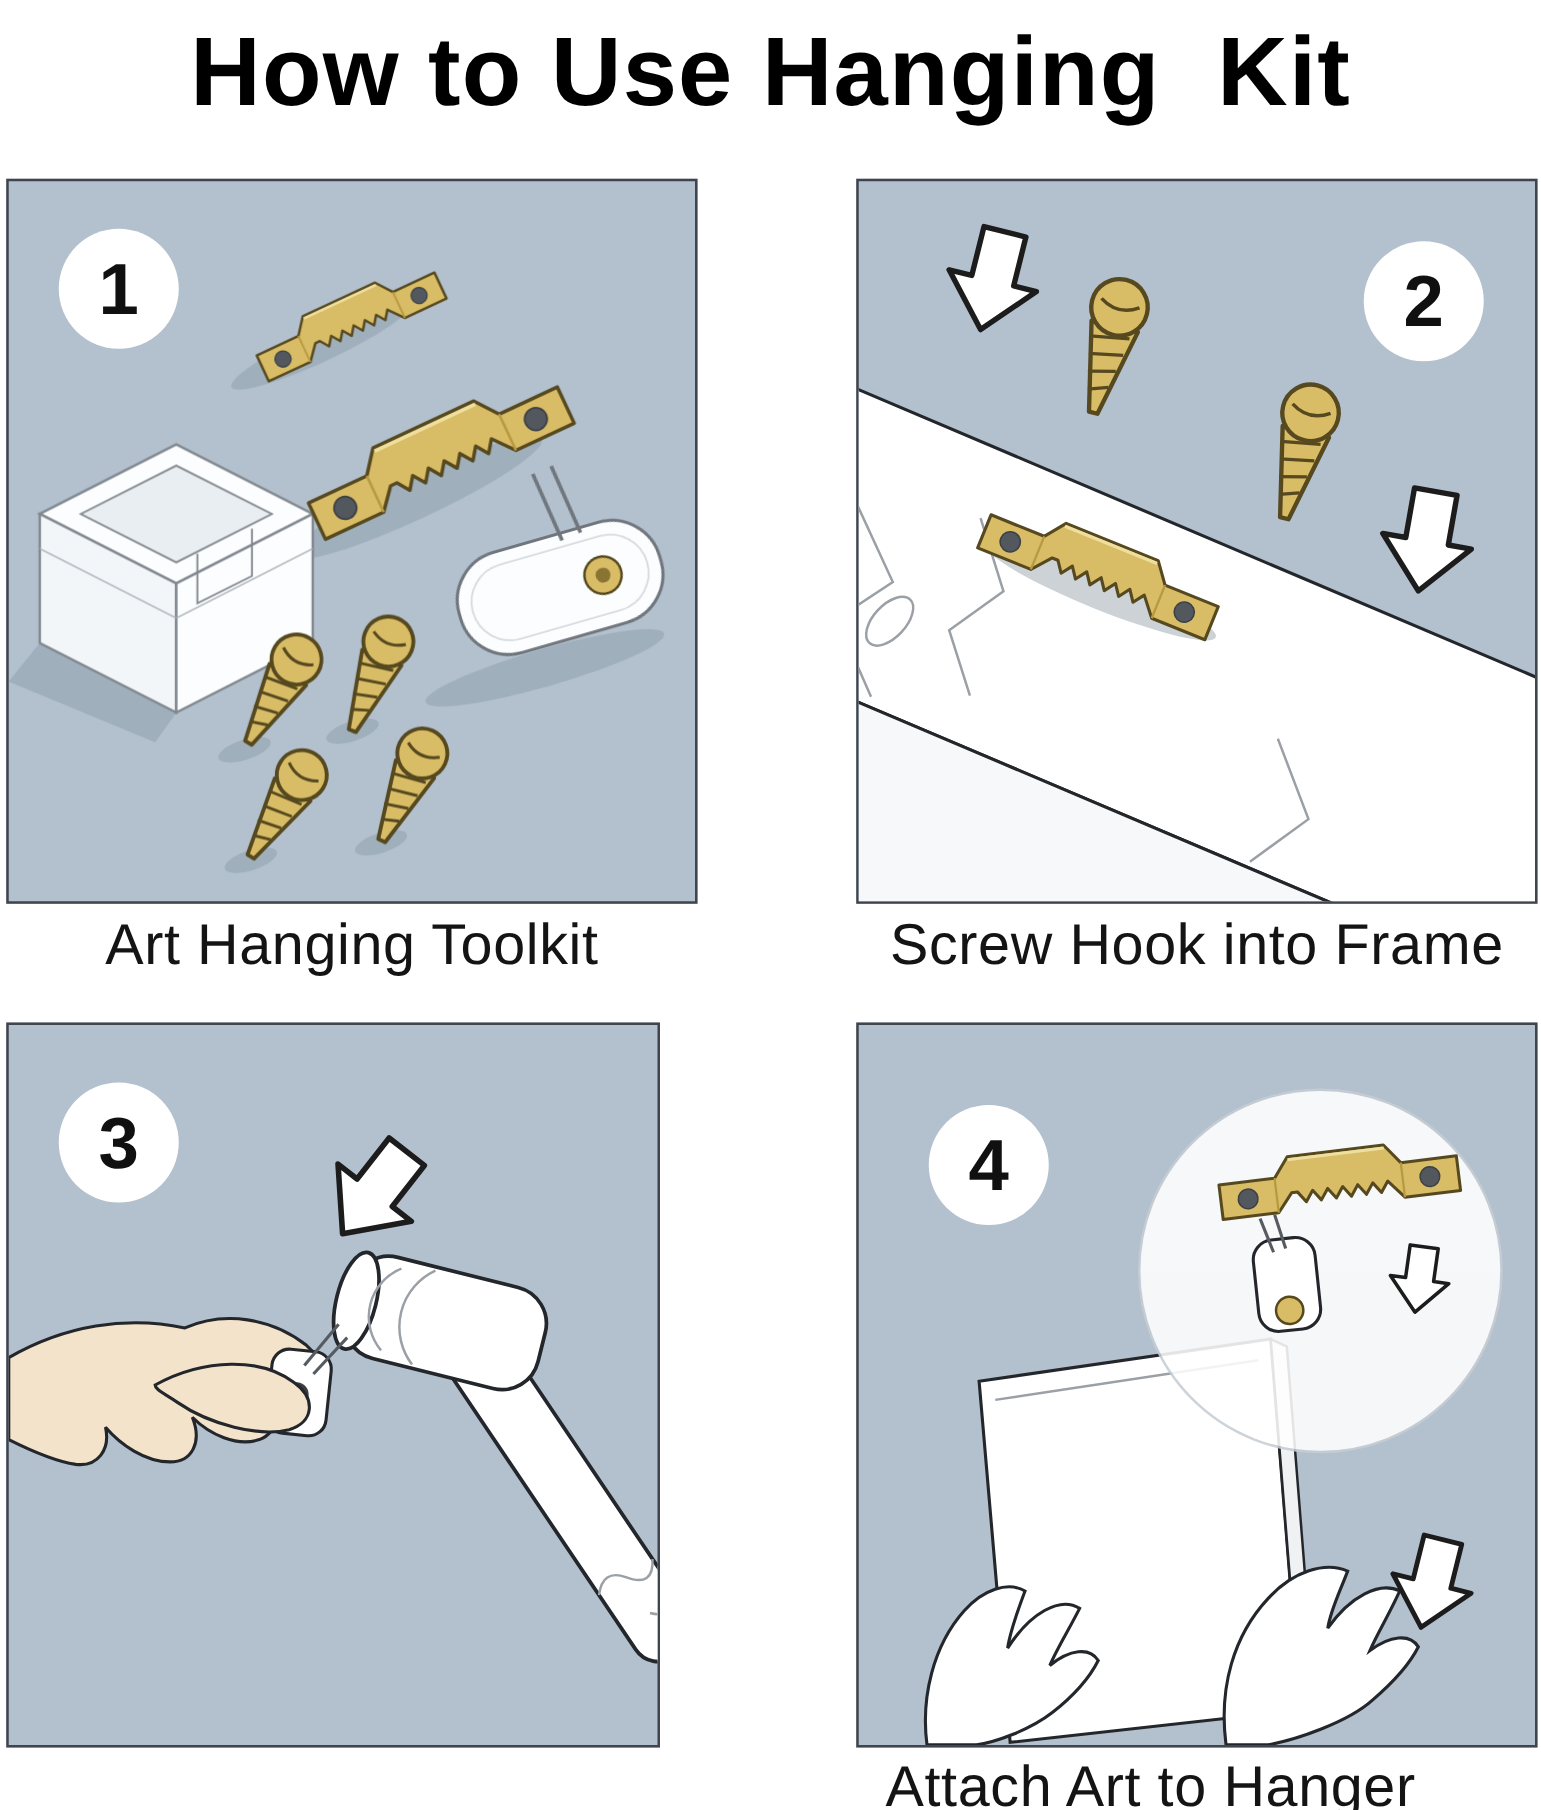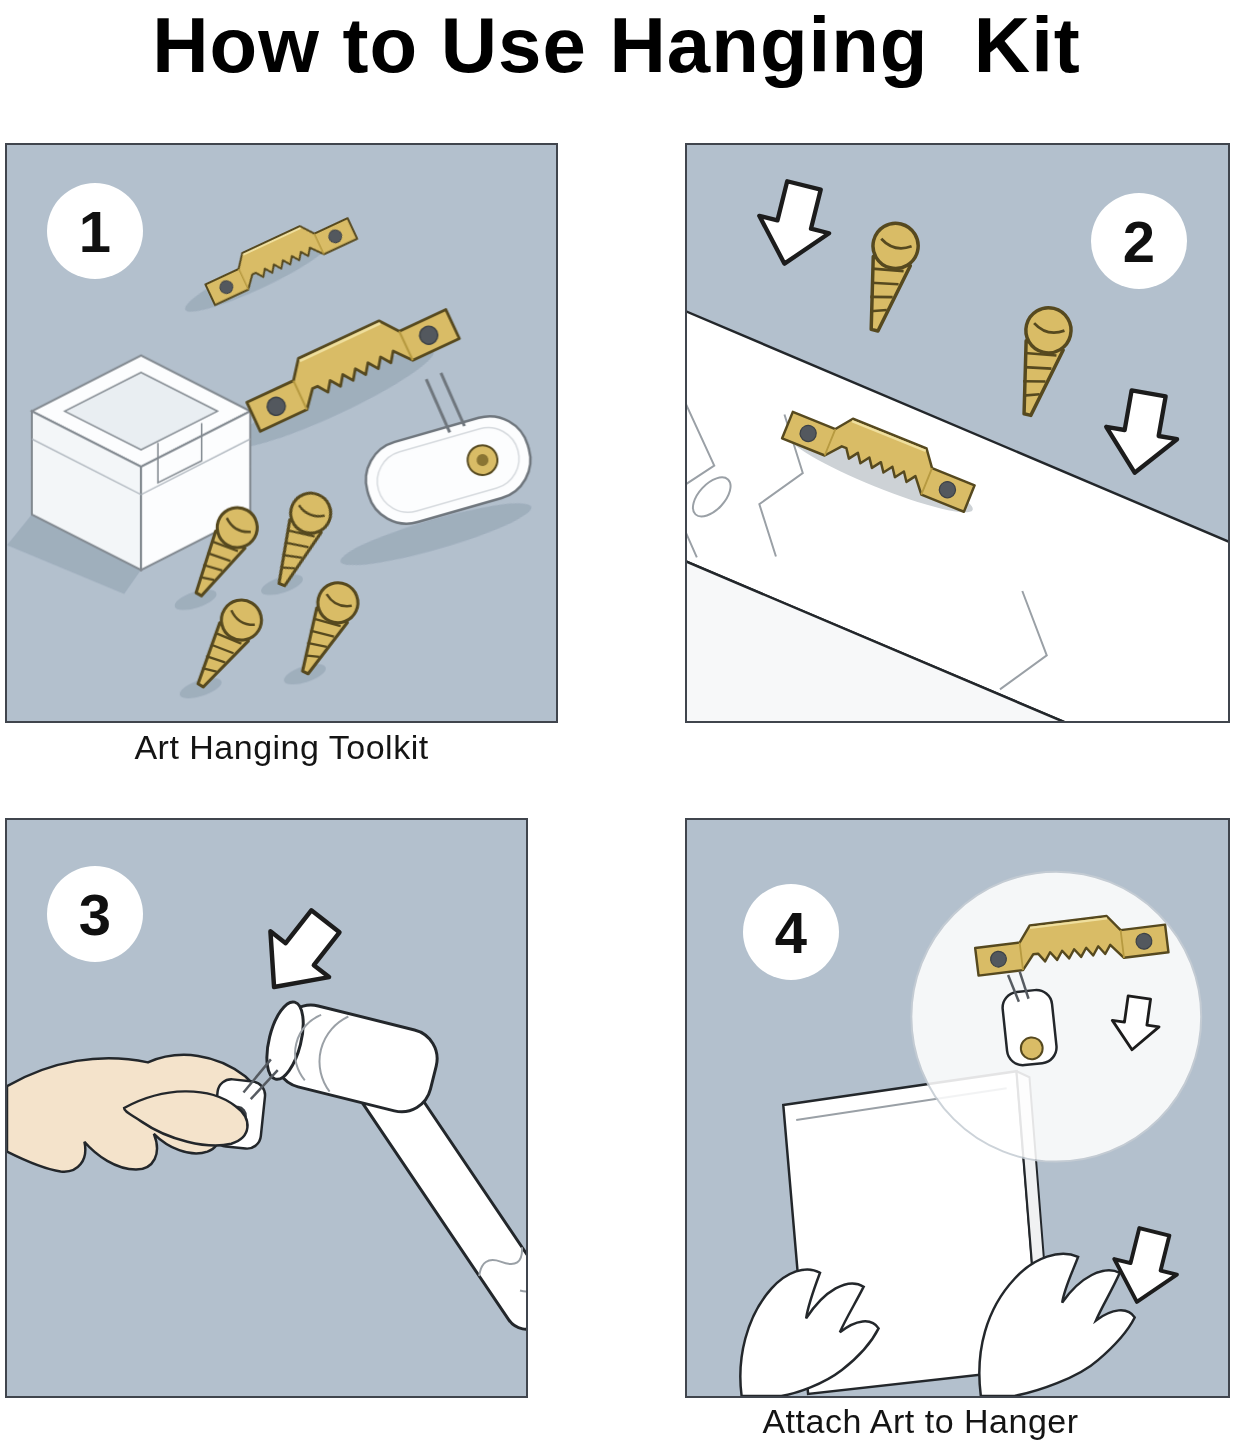--- a/index.html
+++ b/index.html
@@ -1,26 +1,26 @@
 <!DOCTYPE html>
 <html><head>
 <meta charset="utf-8">
 <style>
   * { margin:0; padding:0; box-sizing:border-box; }
   html,body { background:#ffffff; }
   body { font-family:"Liberation Sans", sans-serif; }
   .page { position:relative; width:1233px; height:1448px; background:#ffffff; overflow:hidden; }
-  .title { position:absolute; top:0px; left:0; width:100%; text-align:center;
+  .title { position:absolute; top:12px; left:0; width:100%; text-align:center;
            font-size:78px; font-weight:700; color:#000; letter-spacing:1px; white-space:pre; }
   .panel { position:absolute; background:#b3c0cd; border:2px solid #40454d; }
   .panel svg.illus { position:absolute; left:0; top:0; width:100%; height:100%; display:block; }
   .badge { position:absolute; width:96px; height:96px; border-radius:50%; background:#ffffff;
            display:flex; align-items:center; justify-content:center;
            font-size:58px; font-weight:700; color:#101010; z-index:5; }
-  .caption { position:absolute; text-align:center; font-size:34px; font-weight:500;
+  .caption { position:absolute; text-align:center; font-size:46px; font-weight:500;
              color:#141414; letter-spacing:0.5px; }
   #panel1 { left:5px;   top:143px; width:553px; height:580px; }
   #panel2 { left:685px; top:143px; width:545px; height:580px; }
   #panel3 { left:5px;   top:818px; width:523px; height:580px; }
   #panel4 { left:685px; top:818px; width:545px; height:580px; }
   #badge1 { left:40px;  top:38px; }
   #badge2 { left:404px; top:48px; }
   #badge3 { left:40px;  top:46px; }
   #badge4 { left:56px;  top:64px; }
   #cap1 { left:5px;   top:728px;  width:553px; }
@@ -207,15 +207,16 @@
         <line x1="-8" y1="-26" x2="-16" y2="-54" stroke="#565b61" stroke-width="2.5"></line>
         <line x1="2" y1="-28" x2="-4" y2="-56" stroke="#565b61" stroke-width="2.5"></line>
       </g>
       <use href="#arrow-down" transform="translate(452,205) rotate(8) scale(0.95)"></use>
       <use href="#arrow-down" transform="translate(462,450) rotate(14) scale(1.3)"></use>
     </svg>
     <div class="badge" id="badge4">4</div>
   </div>
 
   <div class="caption" id="cap1">Art Hanging Toolkit</div>
+  <div class="caption" id="cap2">Screw Hook into Frame</div>
   <div class="caption" id="cap4">Attach Art to Hanger</div>
 
 </div>
 
 </body></html>

